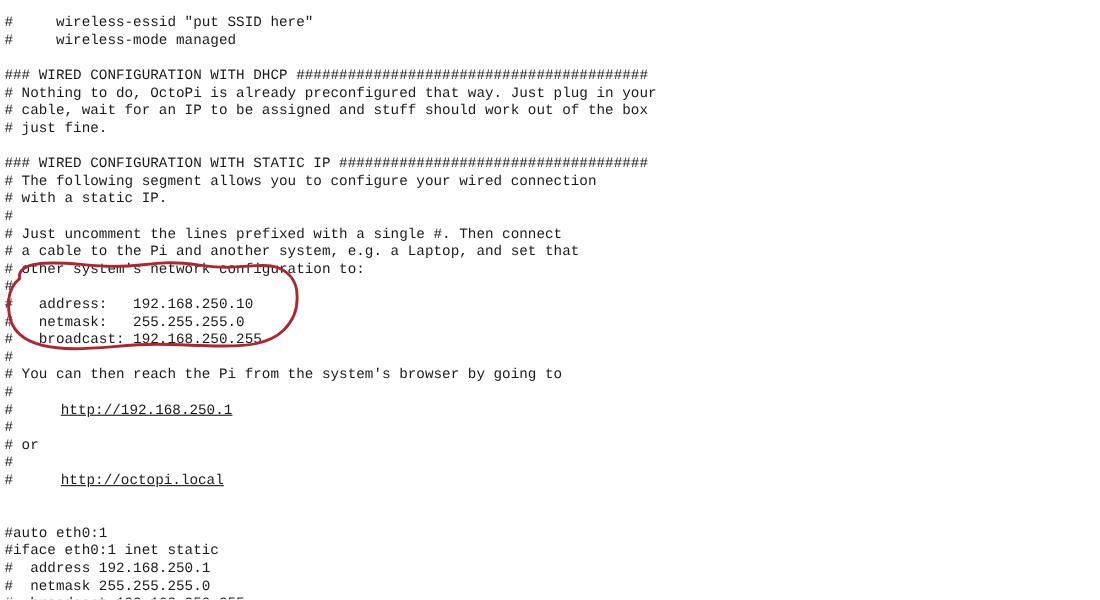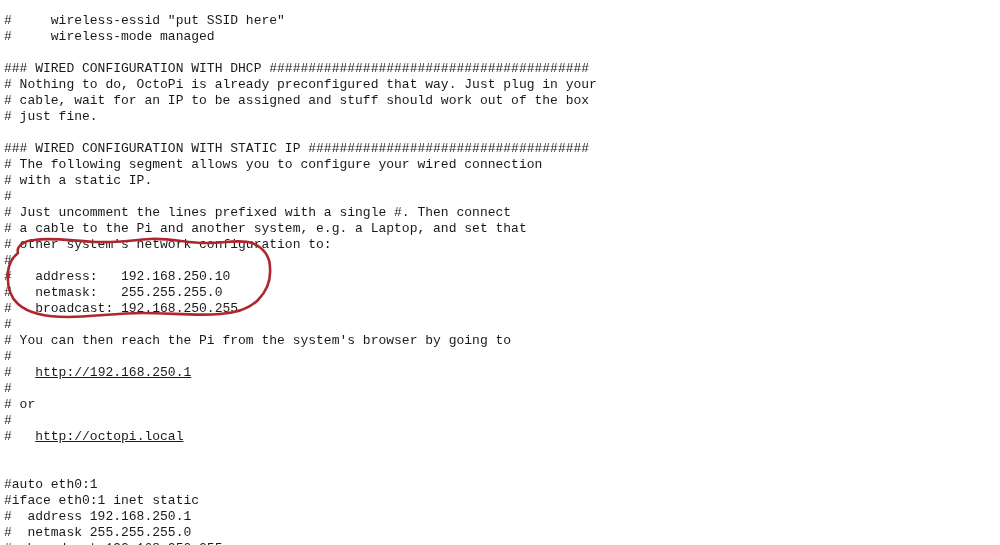--- a/index.html
+++ b/index.html
@@ -32,20 +32,21 @@
     white-space: pre;
     padding-left: 4px;
   }
   .line.blankline {
     color: transparent;
   }
   .url {
     text-decoration: underline;
     color: #1a1a1a;
     cursor: pointer;
+    margin-left: 20px;
   }
   #annotation-layer {
     position: absolute;
     left: 0;
     top: 0;
     width: 1000px;
     height: 545px;
     pointer-events: none;
   }
 </style>

